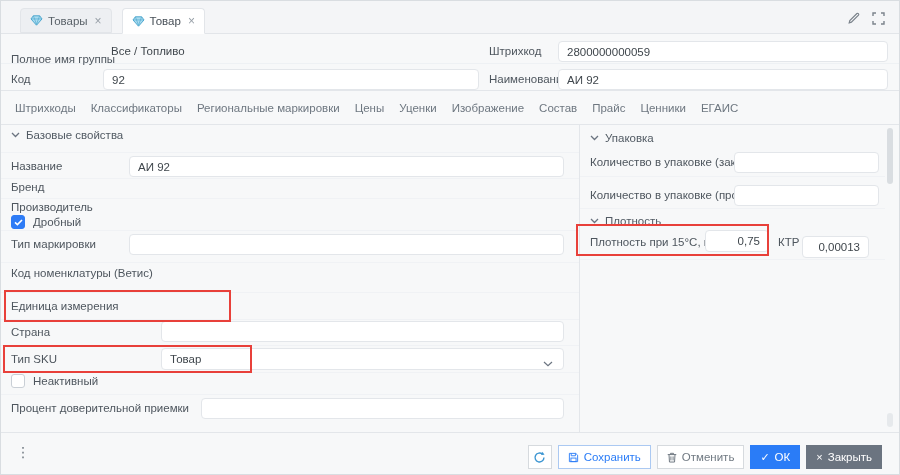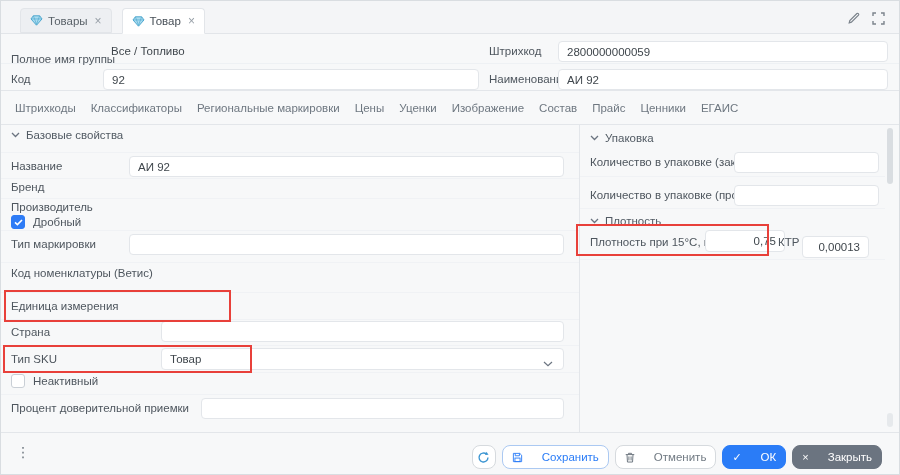--- a/index.html
+++ b/index.html
@@ -58,22 +58,22 @@
   
   .redbox { position: absolute; border: 2px solid #e8403a; pointer-events: none; z-index: 5; }
   
   .sb-thumb { position: absolute; left: 307px; width: 6px; border-radius: 3px; background: #d9dde1; }
   .sb-thumb2 { position: absolute; left: 307px; width: 6px; border-radius: 3px; background: #e6e9ec; }
   
   .footer { position: absolute; top: 431px; left: 0; right: 0; bottom: 0; border-top: 1px solid #e3e6ea; background: #f7f8f9; }
   .kebab { position: absolute; left: 15px; top: 11px; font-size: 14px; color: #6f7880; cursor: pointer; }
   .btns { position: absolute; right: 17px; top: 12px; display: flex; gap: 6px; align-items: center; }
   .btn {
-    height: 24px; display: inline-flex; align-items: center; gap: 19px;
-    border: 1px solid #d6dade; border-radius: 8px; background: #fff;
+    height: 24px; display: inline-flex; align-items: center; gap: 5px;
+    border: 1px solid #d6dade; border-radius: 0; background: #fff;
     font-family: inherit; font-size: 11.5px; padding: 0 9px; color: #717a83; cursor: pointer;
   }
   .btn-icononly { width: 24px; justify-content: center; padding: 0; }
   .btn-save { border-color: #abc9f2; color: #2a7cf7; }
   .btn-ok { background: #2a7cf7; border-color: #2a7cf7; color: #fff; padding: 0 9px; }
   .btn-close { background: #6b7480; border-color: #6b7480; color: #fff; }
   .btn .glyph { font-size: 11px; line-height: 1; }
 </style>
 </head>
 <body>
@@ -218,21 +218,21 @@
     <input class="fld" style="left: 154px; top: 60px; width: 145px;" value="">
 
     <div class="section" style="left:10px; top:90px">
       <svg width="9" height="6" viewBox="0 0 9 6">
           <path d="M1 1 L4.5 4.5 L8 1" stroke="#6b7480" stroke-width="1.3" fill="none"></path>
         </svg>
       <span>Плотность</span>
     </div>
 
     <span class="lbl" style="left:10px; top:111px">Плотность при 15°C, кг/л</span>
-    <input class="fld num" style="left: 125px; top: 105px; width: 80px; height: 22px;" value="0,75">
+    <input class="fld num" style="left: 125px; top: 105px; width: 64px; height: 22px;" value="0,75">
     <span class="lbl" style="left:198px; top:111px">КТР</span>
     <input class="fld num" style="left: 222px; top: 111px; width: 67px; height: 22px;" value="0,00013">
 
     <div class="sb-thumb" style="top:3px; height:56px"></div>
     <div class="sb-thumb2" style="top:288px; height:14px"></div>
   </div>
 
   <div class="redbox" style="left:3px; top:289px; width:227px; height:32px"></div>
   <div class="redbox" style="left:2px; top:344px; width:249px; height:28px"></div>
   <div class="redbox" style="left:575px; top:223px; width:193px; height:32px"></div>

